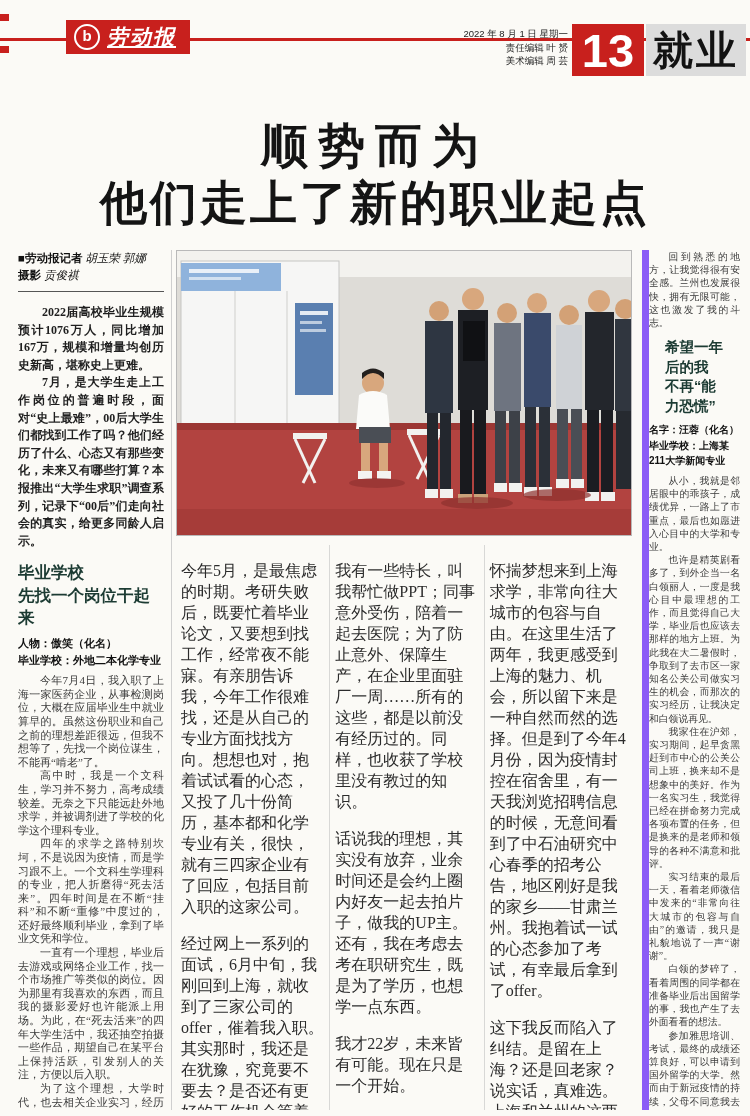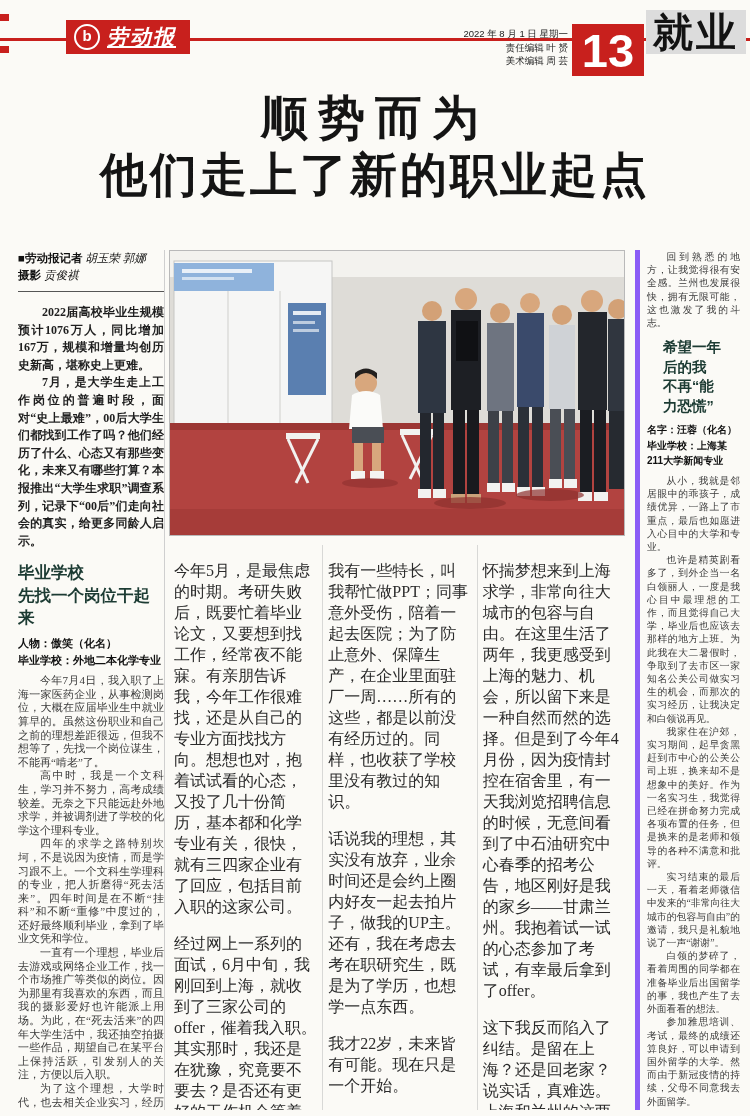--- a/index.html
+++ b/index.html
@@ -13,39 +13,39 @@
         align-items:center;padding:0 14px 0 8px;gap:7px;}
   .logo-mark{width:22px;height:22px;border-radius:50%;background:#c8201d;border:2px solid #fff;
         color:#fff;font-weight:bold;font-size:15px;line-height:20px;text-align:center;
         font-family:"Liberation Sans",sans-serif;}
   .logo-text{color:#fff;font-size:21px;font-weight:bold;font-style:italic;letter-spacing:2px;text-decoration:underline;}
   .dateblock{position:absolute;left:408px;top:27px;width:160px;text-align:right;
         font-size:9.5px;line-height:13.5px;color:#222;font-family:"Liberation Sans",sans-serif;}
   .pagenum{position:absolute;left:572px;top:24px;width:72px;height:52px;background:#c8201d;
         color:#fff;font-family:"Liberation Sans",sans-serif;font-weight:bold;font-size:47px;
         display:flex;align-items:center;justify-content:center;}
-  .sectionbox{position:absolute;left:646px;top:10px;width:100px;height:44px;background:#dcdcdc;
+  .sectionbox{position:absolute;left:646px;top:24px;width:100px;height:52px;background:#dcdcdc;
         color:#121212;font-weight:bold;font-size:40px;display:flex;align-items:center;
         justify-content:center;letter-spacing:3px;font-family:"Liberation Serif",serif;}
   
   .headline{position:absolute;left:0;top:90px;width:750px;text-align:center;color:#141414;}
-  .hl1{font-size:47px;font-weight:bold;letter-spacing:10px;line-height:56px;}
+  .hl1{font-size:47px;font-weight:bold;letter-spacing:10px;line-height:56px;margin-top:28px;}
   .hl2{font-size:47px;font-weight:bold;letter-spacing:3px;line-height:58px;}
   .hlsub{font-size:22px;font-weight:bold;letter-spacing:1px;margin-top:10px;color:#1b1b1b;}
   
   .content{position:absolute;left:18px;top:250px;width:722px;height:860px;display:flex;}
   .col{overflow:hidden;}
   .col p{margin:0;text-indent:2em;text-align:justify;font-size:11px;line-height:13.6px;color:#3a3a3a;}
-  .col1{width:146px;flex:none;border-right:1px solid #cfcfcf;}
+  .col1{width:146px;flex:none;padding-right:7px;border-right:1px solid #cfcfcf;}
   .mid{width:462px;flex:none;display:flex;flex-direction:column;padding:0 4px;}
   .photo-wrap{width:454px;height:284px;border:1px solid #b9b9b9;background:#e9e7e3;flex:none;}
   .midcols{flex:1;display:flex;overflow:hidden;margin-top:9px;}
   .mcol{flex:1;padding:0 5px;overflow:hidden;}
   .mcol+.mcol{border-left:1px solid #d8d8d6;}
-  .col5{flex:1;padding-left:7px;border-left:5px solid #8b5cf6;overflow:hidden;}
+  .col5{flex:1;border-left:7px solid #8b5cf6;overflow:hidden;}
   .col5 p{font-size:9.8px;line-height:13.2px;}
   
   .byline{border-bottom:1.5px solid #555;padding-bottom:7px;margin-bottom:12px;
         font-size:11.5px;line-height:17px;color:#111;}
   .byline .lbl{font-weight:bold;font-family:"Liberation Sans",sans-serif;}
   .byline .nm{font-style:italic;}
   .intro p{font-weight:bold;font-size:12px;line-height:17.6px;color:#1f1f1f;}
   
   .story-head{font-family:"Liberation Sans",sans-serif;font-weight:bold;font-size:16.5px;
         line-height:1.35;color:#1c3b33;margin:11px 0 7px;}

